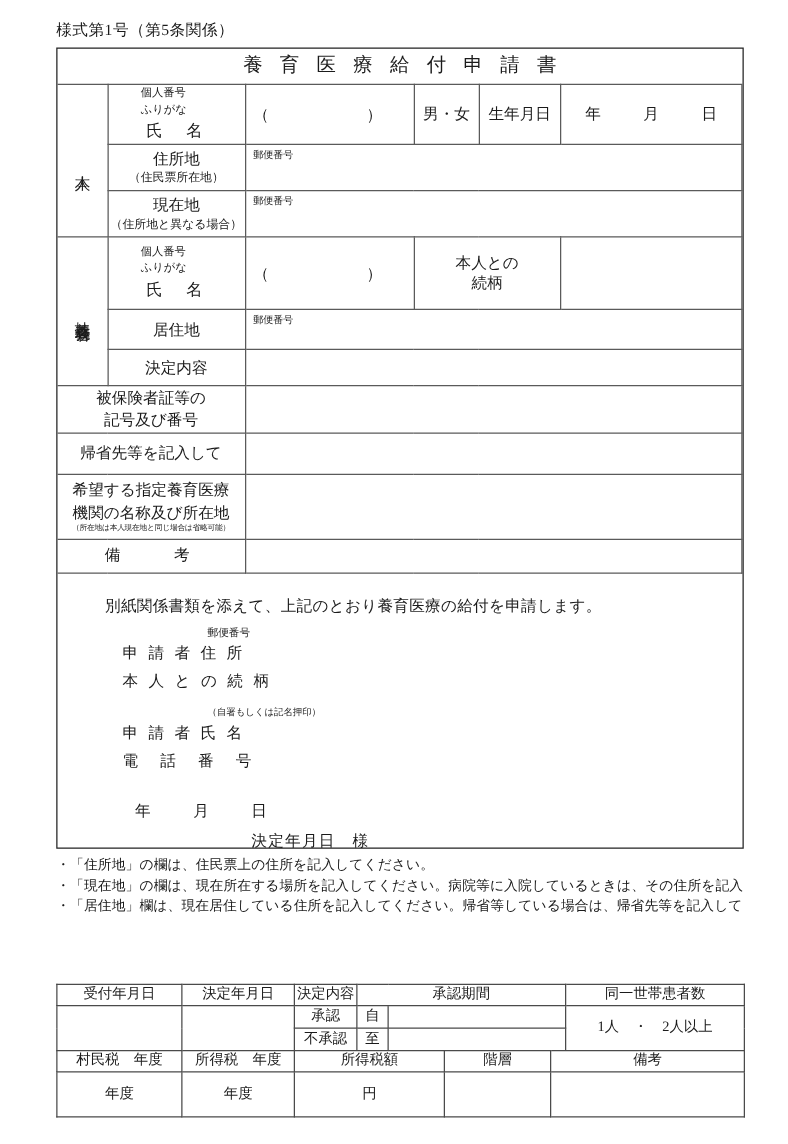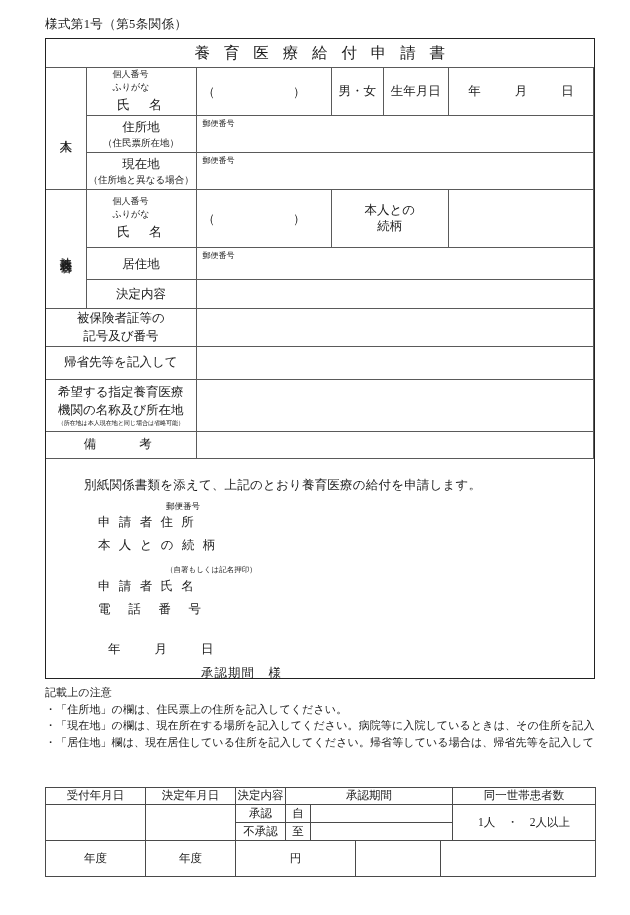--- a/index.html
+++ b/index.html
@@ -378,30 +378,29 @@
             <div class="intro">別紙関係書類を添えて、上記のとおり養育医療の給付を申請します。</div>
             <div class="postal2">郵便番号</div>
             <div class="fld">申 請 者 住 所</div>
             <div class="fld">本 人 と の 続 柄</div>
             <div class="note-inline">（自署もしくは記名押印）</div>
             <div class="fld">申 請 者 氏 名</div>
             <div class="fld">電　話　番　号</div>
             <div class="dateline">
               <span>年</span><span class="s"></span><span>月</span><span class="s"></span><span>日</span>
             </div>
-            <div class="addressee">承認期間　様</div>
+            <div class="addressee">決定年月日　様</div>
           </div>
         </td>
       </tr>
     </tbody>
       </table>
   </div>
 
   <div class="notes">
-    <div class="hd">記載上の注意</div>
     <ul>
       <li>・「住所地」の欄は、住民票上の住所を記入してください。</li>
       <li>・「現在地」の欄は、現在所在する場所を記入してください。病院等に入院しているときは、その住所を記入</li>
       <li>・「居住地」欄は、現在居住している住所を記入してください。帰省等している場合は、帰省先等を記入して</li>
     </ul>
   </div>
 
   <table class="btab" id="official-table-1">
     <colgroup>
       <col style="width:100px">
@@ -437,20 +436,27 @@
 
   <table class="btab" id="official-table-2">
     <colgroup>
       <col style="width:100px">
       <col style="width:90px">
       <col style="width:120px">
       <col style="width:85px">
       <col style="width:155px">
     </colgroup>
     <tbody>
+        <tr>
+      <td class="hdr">村民税　年度</td>
+      <td class="hdr">所得税　年度</td>
+      <td class="hdr">所得税額</td>
+      <td class="hdr">階層</td>
+      <td class="hdr">備考</td>
+    </tr>
     <tr>
       <td class="blank right-pad">年度</td>
       <td class="blank right-pad">年度</td>
       <td class="blank right-pad">円</td>
       <td class="blank"></td>
       <td class="blank"></td>
     </tr>
   </tbody>
     </table>
 

